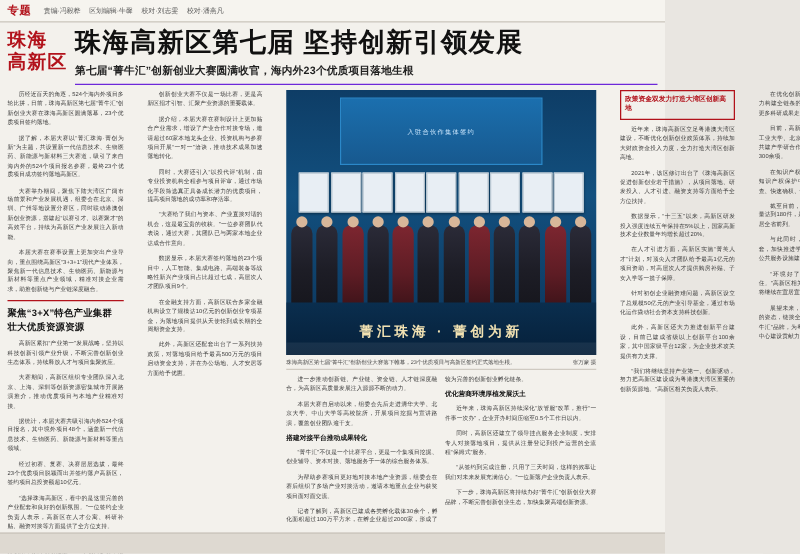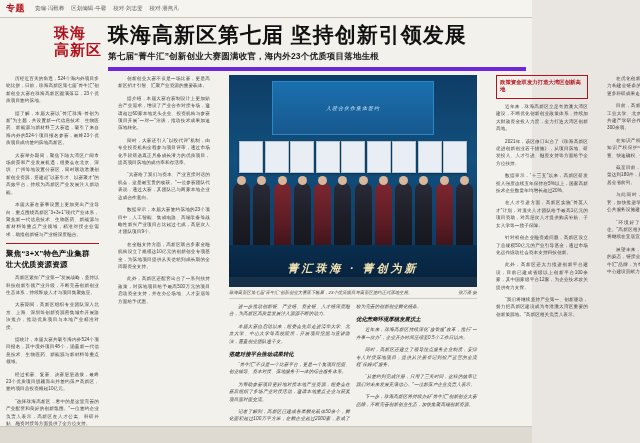--- a/index.html
+++ b/index.html
@@ -31,21 +31,20 @@
     letter-spacing:.5px;
   }
   .masthead .navs{
     font-size:5.5px;color:#5b5b5b;
     display:flex;gap:7px;
   }
   
   .headrow{
     display:flex;
     padding:4px 6px 0 6px;
-    margin-left:48px;
   }
   .badge{
     width:54px;flex:0 0 54px;
     color:#b2121b;
     font-weight:bold;
     font-size:15px;
     line-height:17px;
     letter-spacing:1px;
     padding-top:2px;
   }
@@ -57,35 +56,35 @@
     letter-spacing:1px;
     line-height:25px;
     white-space:nowrap;
   }
   .subheadline{
     font-size:8.5px;
     color:#222;
     font-weight:bold;
     margin-top:4px;
     letter-spacing:.2px;
-    border-bottom:4px solid #6d28d9;
+    border-bottom:1px solid #6d28d9;
     padding-bottom:4px;
   }
   
   .body{
     display:flex;
     padding:4px 6px 0 6px;
     gap:19px;
     height:368px;
     box-sizing:border-box;
   }
   .col{box-sizing:border-box;}
   .col1{width:93px;flex:0 0 93px;}
   .col2{width:92px;flex:0 0 92px;}
-  .col3{width:248px;flex:0 0 248px;font-style:italic;}
+  .col3{width:248px;flex:0 0 248px;}
   .col4{width:92px;flex:0 0 92px;}
   .col5{width:88px;flex:0 0 88px;}
 
   .ptext{
     font-size:4.6px;
     line-height:7.4px;
     color:#3a3a3a;
     text-align:justify;
     margin:0 0 5px 0;
     letter-spacing:.1px;

